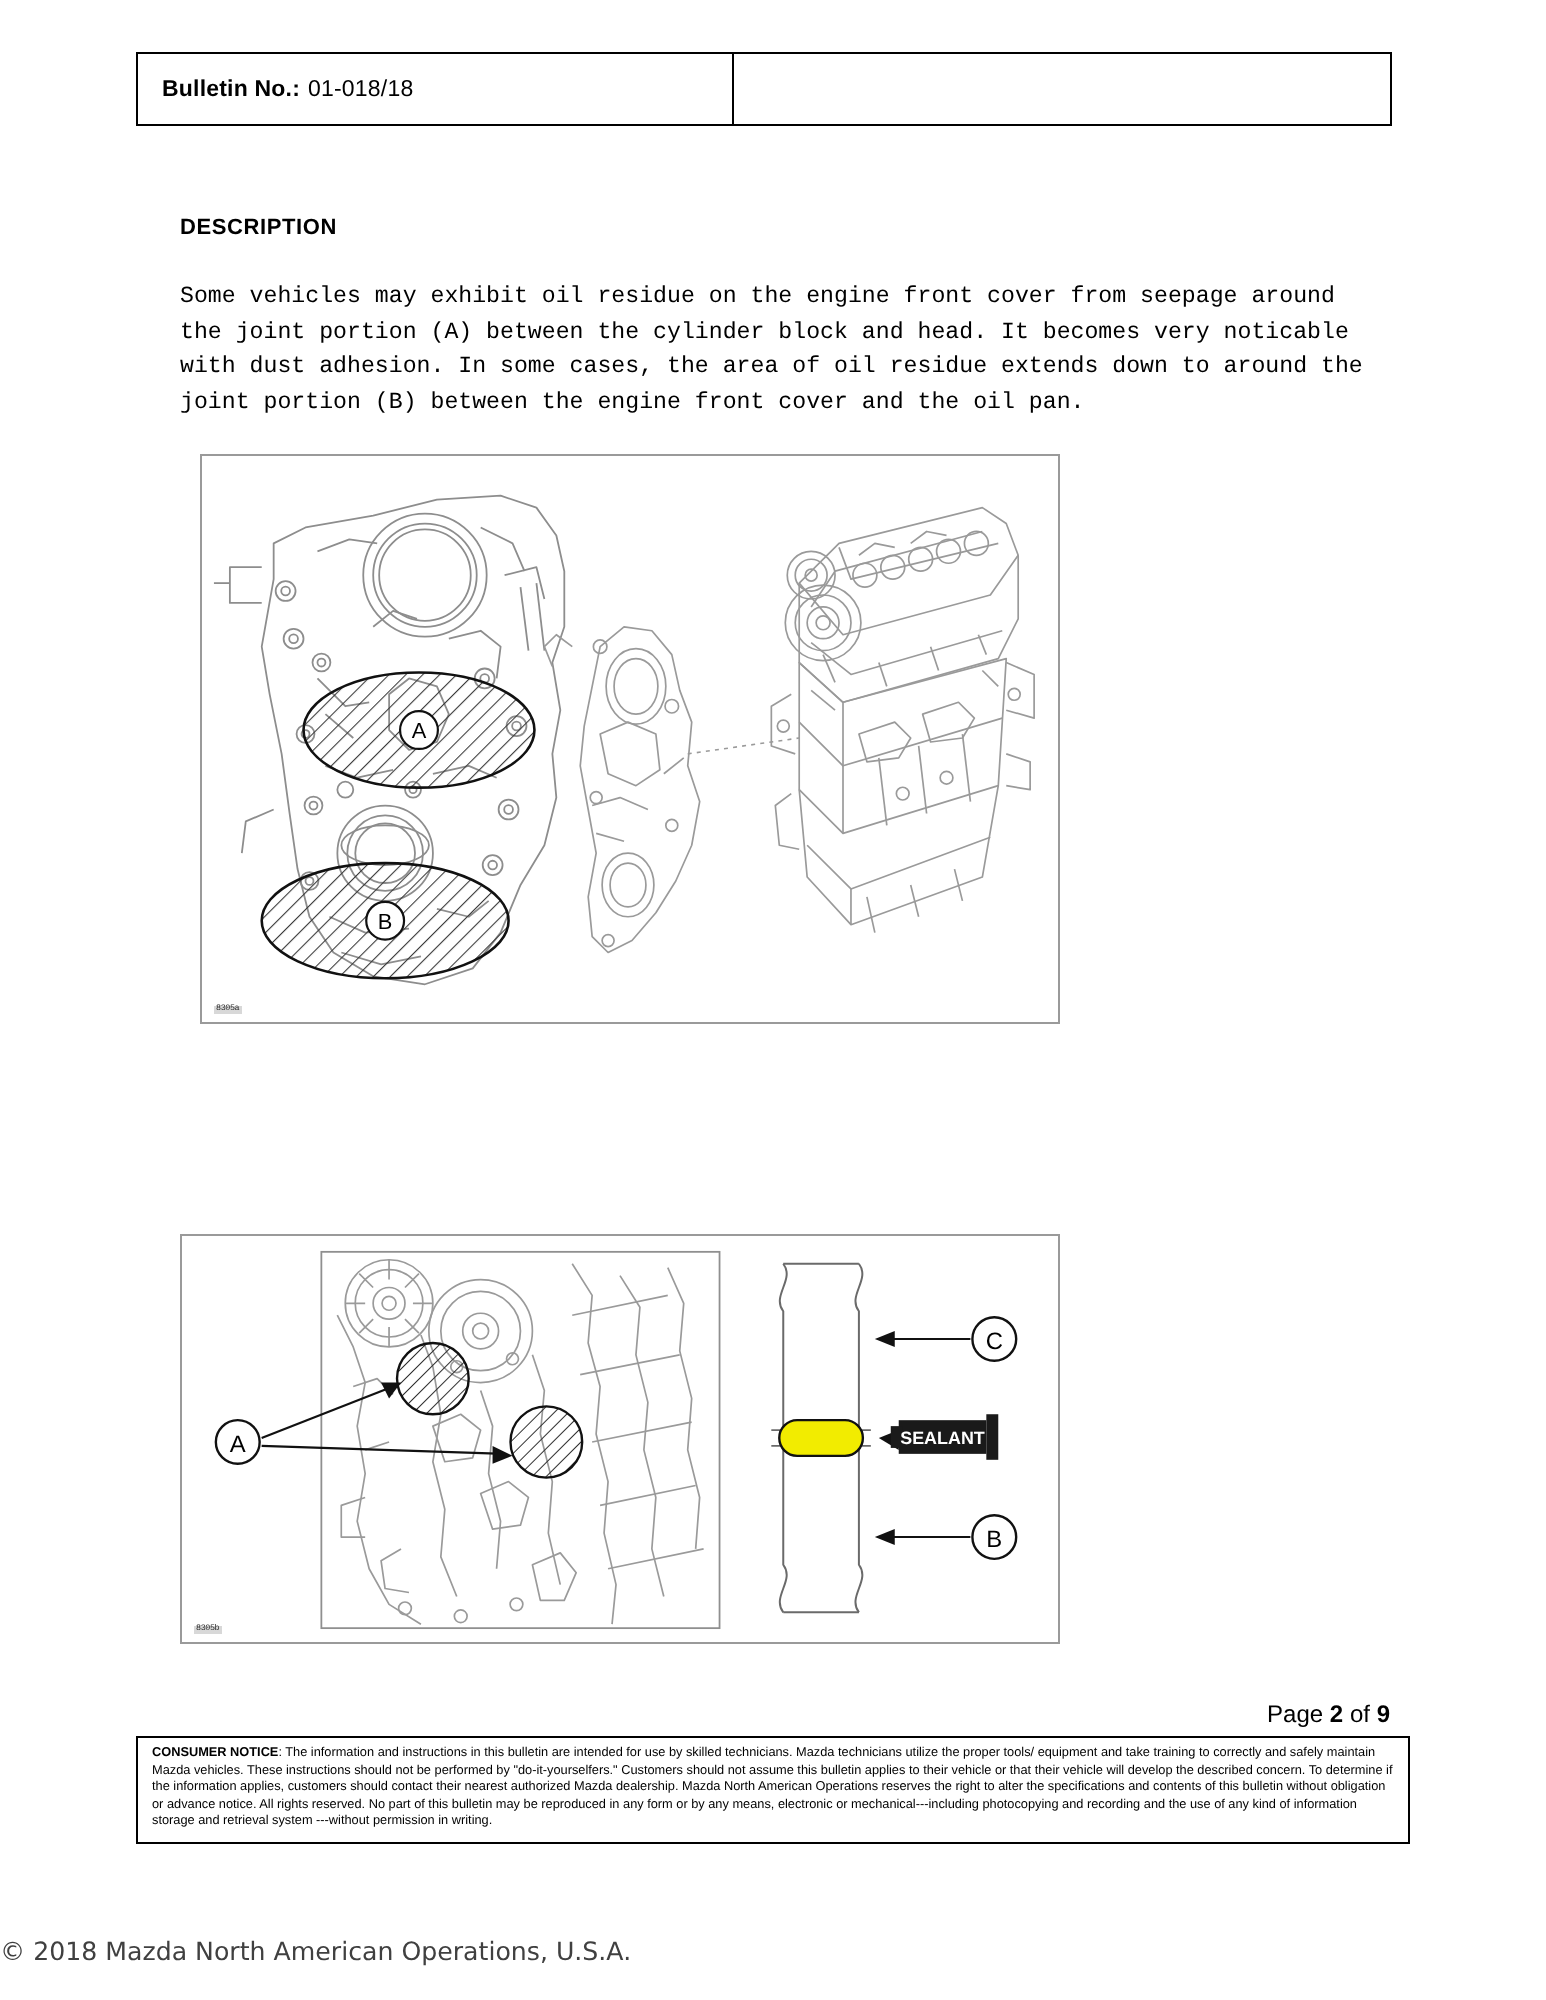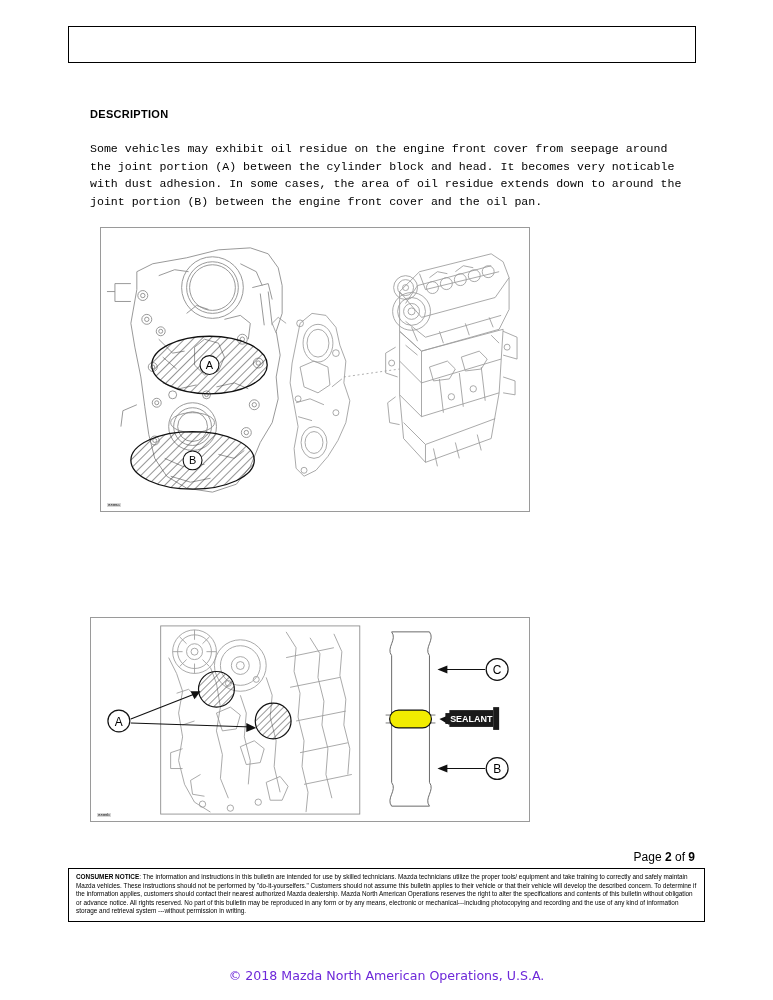--- a/index.html
+++ b/index.html
@@ -148,32 +148,35 @@
   .consumer-notice .cn-label {
     font-weight: bold;
   }
 
   
   .copyright {
     position: absolute;
     left: 0;
     right: 0;
     top: 968px;
-    text-align: center;
     font-size: 12.6px;
     font-family: "DejaVu Sans", sans-serif;
-    color: #6d28d9;
+    color: #404040;
   }
 </style>
 </head>
 <body>
 
 <div class="page">
 
   <div class="header-table">
+    <div class="header-cell left">
+      <span class="hdr-label">Bulletin No.:</span>
+      <span class="hdr-value">01-018/18</span>
+    </div>
   </div>
 
   <div class="section-title">DESCRIPTION</div>
 
   <div class="body-para" id="para-1">Some vehicles may exhibit oil residue on the engine front cover from seepage around the joint portion (A) between the cylinder block and head. It becomes very noticable with dust adhesion. In some cases, the area of oil residue extends down to around the joint portion (B) between the engine front cover and the oil pan.</div>
 
   <div class="figure-box" id="figure-1">
     <svg class="fig-svg" viewBox="0 0 430 285" preserveAspectRatio="none">
       <defs>
         <pattern id="hatchA" patternUnits="userSpaceOnUse" width="6" height="6" patternTransform="rotate(45)">

